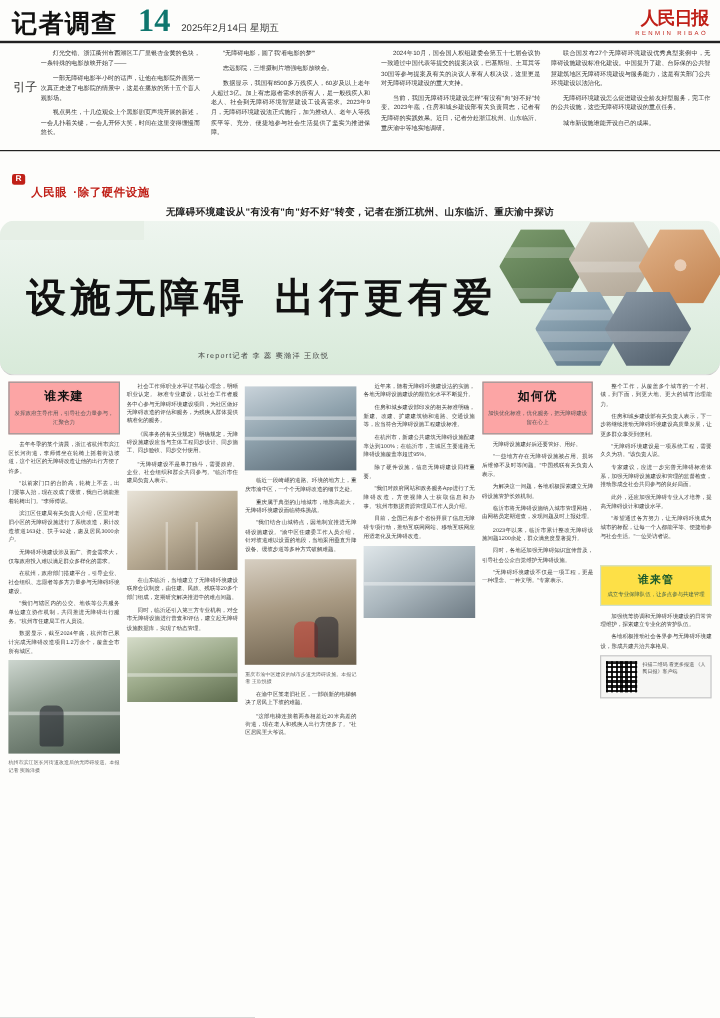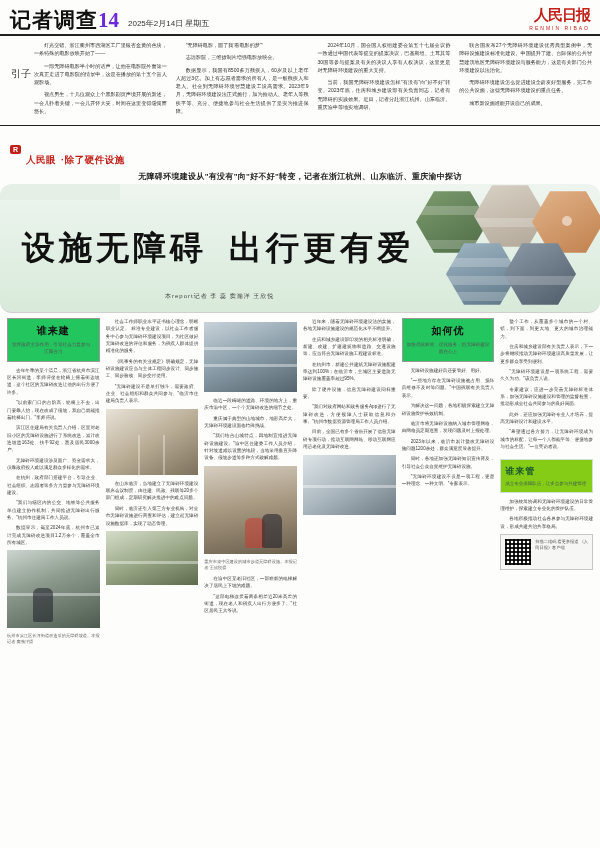--- a/index.html
+++ b/index.html
@@ -11,22 +11,22 @@
   
   .masthead{
     position:relative;height:36px;border-bottom:2px solid #222;
     display:flex;align-items:flex-end;padding:16px 8px 3px 10px;box-sizing:border-box;
   }
   .mh-title{
     font-family:"Liberation Serif","DejaVu Serif",serif;
     font-size:21px;font-weight:bold;letter-spacing:1px;color:#111;line-height:1;
   }
   .mh-num{
-    font-family:"Liberation Serif",serif;font-size:21px;font-weight:bold;
-    margin-left:0;color:#6d28d9;line-height:1;
+    font-family:"Liberation Serif",serif;font-size:27px;font-weight:bold;
+    margin-left:17px;color:#0f766e;line-height:1;
   }
   .mh-date{
     font-size:8px;color:#333;margin-left:9px;margin-bottom:2px;
   }
   .mh-logo{
     position:absolute;right:10px;bottom:3px;text-align:right;
   }
   .mh-logo .rb{
     font-family:"Liberation Serif",serif;font-size:15px;font-weight:bold;
     color:#c02018;letter-spacing:-1px;margin-left:40px;
@@ -96,26 +96,26 @@
   }
   .col{font-size:4.6px;line-height:1.6;color:#3a3a3a;text-align:justify;}
   .col p{margin:0 0 3px 0;text-indent:9px;}
   .c1{width:96px;}
   .c2{width:96px;}
   .c3{width:96px;}
   .c4{width:96px;}
   .c5{width:96px;}
   .c6{width:96px;}
   .boxhead{
-    border:1px solid #999;padding:4px 4px 5px 4px;margin:0 0 5px 0;text-align:center;background:#22c55e;
+    border:1px solid #999;padding:4px 4px 5px 4px;margin:0 0 5px 0;text-align:center;background:#fca5a5;
   }
   .boxhead .bh-t{font-family:"Liberation Serif",serif;font-size:10px;font-weight:bold;color:#111;letter-spacing:1px;}
   .boxhead .bh-s{font-size:4.6px;color:#555;line-height:1.5;margin-top:3px;text-align:center;}
   .greenbox{
-    background:#84cc16;border:1px solid #cfe0cf;padding:4px;margin:8px 0 5px 0;
+    background:#fde047;border:1px solid #cfe0cf;padding:4px;margin:20px 0 5px 0;text-align:center;
   }
   .greenbox .gb-t{font-family:"Liberation Serif",serif;font-size:9px;font-weight:bold;color:#1d5b2c;letter-spacing:1px;}
   .greenbox .gb-s{font-size:4.5px;color:#42624a;margin-top:3px;line-height:1.5;}
   
   .photo{position:relative;margin:4px 0 5px 0;overflow:hidden;background:#ccc;}
   .cap{font-size:4.2px;color:#666;line-height:1.45;margin:2px 0 4px 0;text-indent:0;}
   .ph-a{height:78px;background:linear-gradient(160deg,#cdd6cf 0%,#8d9b8e 40%,#4c5a4f 100%);}
   .ph-b{height:66px;background:linear-gradient(150deg,#e8e3d8 0%,#b9ac95 50%,#7d705c 100%);}
   .ph-c{height:70px;background:linear-gradient(160deg,#c9d3da 0%,#8fa2ad 45%,#55646f 100%);}
   .ph-d{height:88px;background:linear-gradient(170deg,#d7cfc2 0%,#a89982 45%,#6b5f4c 100%);}

